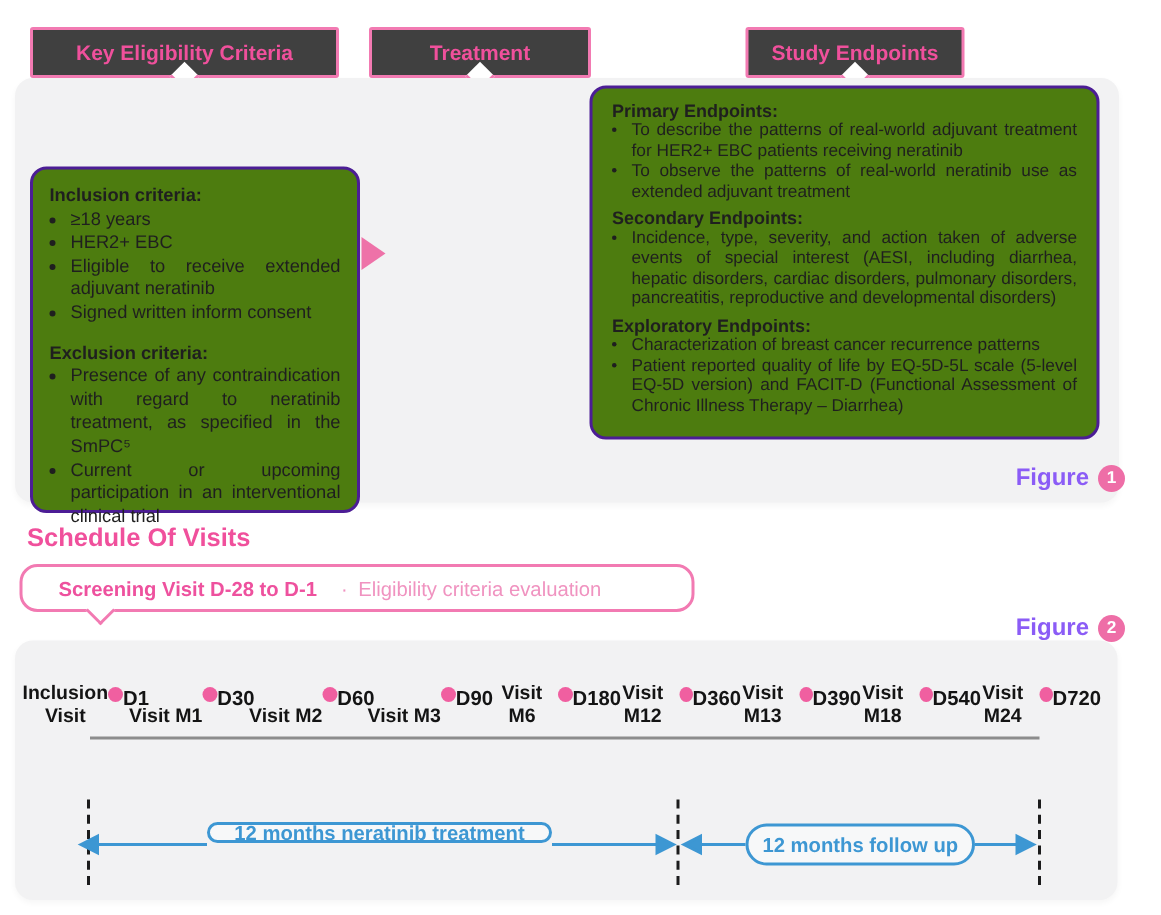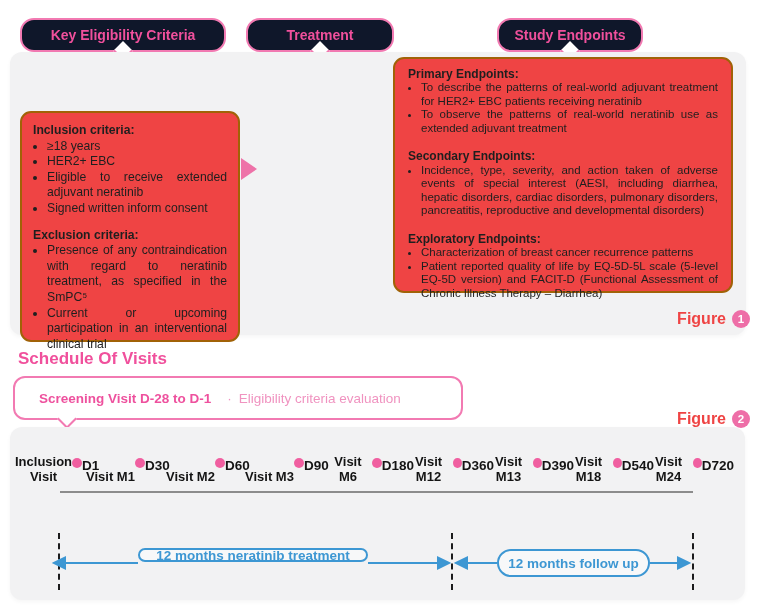--- a/index.html
+++ b/index.html
@@ -1,32 +1,32 @@
 <!DOCTYPE html>
 <html><head>
 <meta charset="utf-8">
 <style>
   html,body{margin:0;padding:0;background:#ffffff;}
   body{font-family:"Liberation Sans","DejaVu Sans",sans-serif;color:#1f1f1f;}
   .canvas{position:relative;width:774px;height:610px;background:#ffffff;overflow:hidden;}
 
   
-  .callout{position:absolute;height:30px;border:2px solid #f27ab2;border-radius:14px;
-           background:#0f172a;display:flex;align-items:center;justify-content:center;}
+  .callout{position:absolute;height:30px;border:2px solid #f27ab2;border-radius:2px;
+           background:#404040;display:flex;align-items:center;justify-content:center;}
   .callout span{color:#f0509c;font-weight:700;font-size:14px;}
   .tail{position:absolute;left:50%;bottom:-8px;width:12px;height:12px;margin-left:-7px;
         background:#ffffff;border-right:2px solid #f27ab2;border-bottom:2px solid #f27ab2;
         transform:rotate(45deg);}
 
   
   .panel{position:absolute;background:#f2f2f3;border-radius:12px;
          box-shadow:0 2px 4px rgba(0,0,0,0.04);}
 
   
-  .pinkbox{position:absolute;background:#ef4444;border:2px solid #a16207;border-radius:11px;}
+  .pinkbox{position:absolute;background:#4d7c0f;border:2px solid #4c1d95;border-radius:11px;}
 
   .criteria{left:20px;top:67px;width:220px;height:231px;padding:10px 11px;box-sizing:border-box;
             font-size:12.2px;line-height:1.28;margin-top:44px;}
   .crit-title{font-weight:700;}
   .criteria ul{margin:0;padding-left:14px;list-style:disc;}
   .criteria li{text-align:justify;}
   .crit-gap{height:11px;}
 
   .arrow-right{position:absolute;left:241px;top:158px;width:0;height:0;
                border-top:11px solid transparent;border-bottom:11px solid transparent;
@@ -35,31 +35,31 @@
   .treatment{position:absolute;left:258px;top:142px;width:114px;height:56px;background:#ee72a8;
              border-radius:8px;display:flex;align-items:center;justify-content:center;
              color:#ffffff;font-weight:700;font-size:11.8px;line-height:1.3;text-align:center;
              padding:2px 5px;box-sizing:border-box;}
 
   .endpoints{left:393px;top:57px;width:340px;height:236px;padding:8px 13px;box-sizing:border-box;
              font-size:11.5px;line-height:1.18;}
   .ep-title{font-weight:700;font-size:12px;}
   .endpoints ul{margin:0;padding-left:13px;list-style:disc;}
   .endpoints li{text-align:justify;}
-  .ep-section + .ep-section{margin-top:14px;}
+  .ep-section + .ep-section{margin-top:3px;}
 
   .figlabel{position:absolute;width:130px;text-align:right;display:flex;align-items:center;
             justify-content:flex-end;gap:6px;}
-  .figlabel .word{color:#ef4444;font-weight:700;font-size:16px;}
+  .figlabel .word{color:#8b5cf6;font-weight:700;font-size:16px;}
   .fignum{display:inline-flex;width:18px;height:18px;border-radius:50%;background:#ee6ea7;
           color:#ffffff;font-size:11.5px;font-weight:700;align-items:center;justify-content:center;}
 
   .sched-title{position:absolute;left:18px;top:349px;color:#f0509c;font-weight:700;font-size:17px;}
 
-  .screening{position:absolute;left:13px;top:376px;width:450px;height:44px;background:#ffffff;
+  .screening{position:absolute;left:13px;top:376px;width:450px;height:32px;background:#ffffff;
              border:2px solid #f27ab2;border-radius:12px;display:flex;align-items:center;
              padding-left:24px;box-sizing:border-box;}
   .screening .tail2{position:absolute;left:45px;bottom:-8px;width:12px;height:12px;
         background:#ffffff;border-right:2px solid #f27ab2;border-bottom:2px solid #f27ab2;
         transform:rotate(45deg);}
   .screening .hl{color:#ee519e;font-weight:700;font-size:13.5px;}
   .screening .sep{color:#f093c0;font-size:13.5px;margin-left:16px;}
   .screening .note{color:#f093c0;font-size:13.5px;margin-left:7px;}
 
   .tl-line{position:absolute;left:60px;top:491px;width:633px;height:2px;background:#8c8c8c;}

